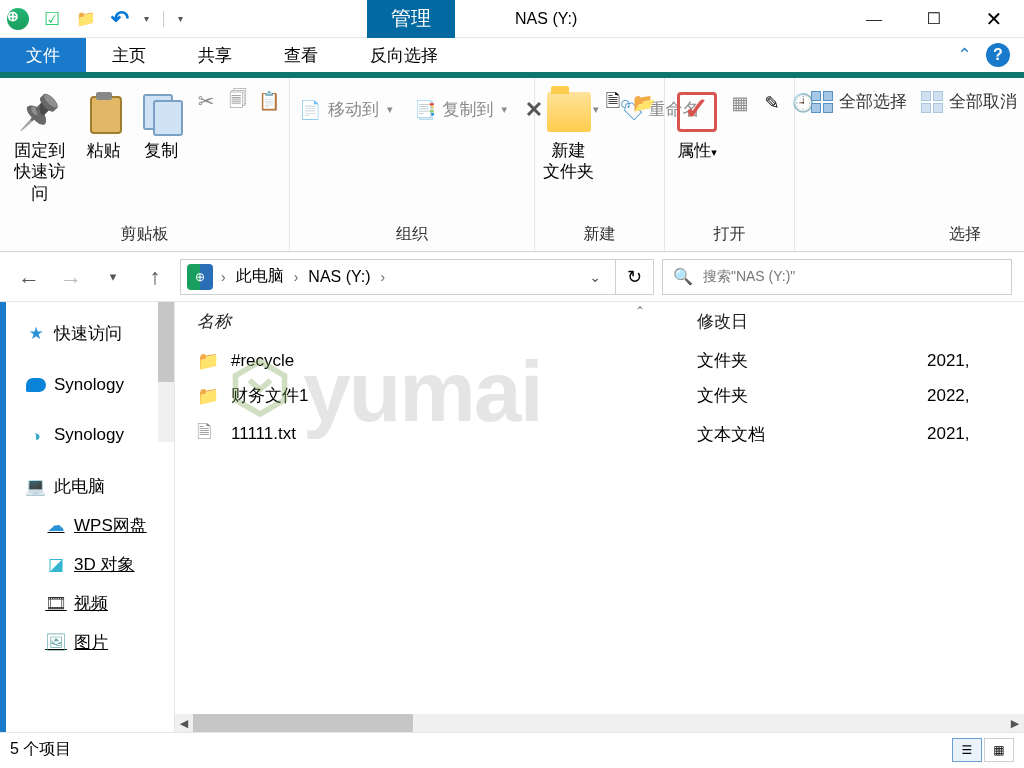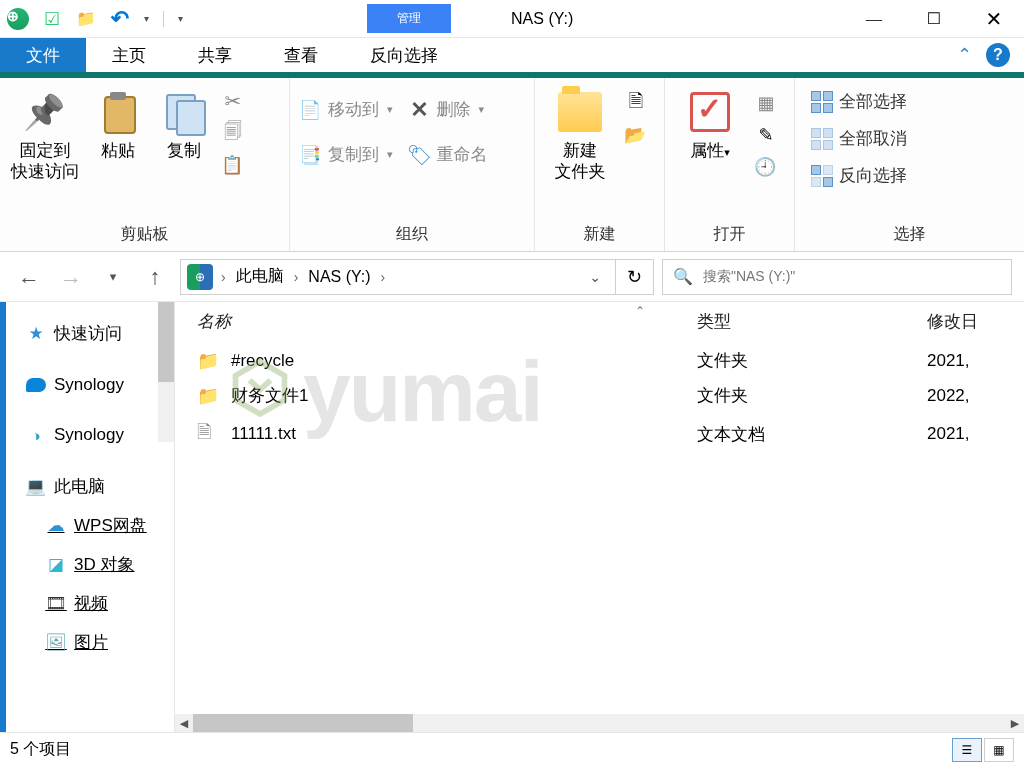--- a/index.html
+++ b/index.html
@@ -10,42 +10,42 @@
 .qat-icon { width: 28px; height: 28px; display: flex; align-items: center; justify-content: center; }
 .qat-green { background: linear-gradient(#22b573,#1a9e5f); border-radius: 50%; width: 22px; height: 22px; color:#fff; font-weight:bold; font-size:14px;}
 .qat-check { color:#2a8; font-size:18px; position:relative; }
 .qat-check::before { content:"☑"; color:#2ecc71;}
 .qat-folder { color:#ffcc4d; font-size:16px;}
 .qat-folder::before { content:"📁";}
 .qat-undo { color:#0078d7; font-size:22px; font-weight:bold;}
 .qat-undo::before { content:"↶";}
 .qat-dd { color:#555; font-size:10px; padding:0 4px;}
 .titlebar .title-section { flex:1; display:flex; align-items:center; }
-.manage-tab { background:#3b82f6; color:#fff; padding:6px 30px; font-size:12px; margin-left:180px;}
+.manage-tab { background:#0369a1; color:#fff; padding:6px 24px; font-size:20px; margin-left:180px;}
 .title-text { margin-left:60px; font-size:16px;}
 .win-controls { display:flex; }
 .win-btn { width:60px; display:flex; align-items:center; justify-content:center; font-size:16px; font-family:"Segoe UI Symbol"; }
 .win-close { font-size:20px;}
 
 .tabbar { height:40px; display:flex; align-items:stretch; border-bottom:6px solid #0f766e; background:#fff;}
 .tab { padding:8px 26px; font-size:17px; display:flex; align-items:center;}
 .tab.active { background:#1979ca; color:#fff;}
 .tab.drive { color:#000;}
 .tabbar-right { margin-left:auto; display:flex; align-items:center; gap:14px; padding-right:14px;}
 .collapse-caret { color:#3a8cc9; font-size:18px;}
 .help-icon { width:24px; height:24px; border-radius:50%; background:#1979ca; color:#fff; display:flex; align-items:center; justify-content:center; font-weight:bold; font-size:16px;}
 
 .ribbon { height:174px; display:flex; border-bottom:1px solid #d4d4d4; background:#fdfdfd;}
 .ribbon-group { display:flex; flex-direction:column; border-right:1px solid #e6e6e6; padding:6px 8px 0;}
 .ribbon-group-label { text-align:center; font-size:16px; color:#333; padding:6px 0;}
 .ribbon-body { flex:1; display:flex; align-items:flex-start; gap:6px;}
 .big-btn { display:flex; flex-direction:column; align-items:center; justify-content:flex-start; width:74px; padding-top:4px;}
 .big-btn .ico { width:48px; height:48px; display:flex; align-items:center; justify-content:center; font-size:36px;}
 .big-btn .lbl { margin-top:4px; font-size:17px; text-align:center; line-height:1.25;}
-.mini-col { display:flex; flex-direction:column; gap:10px; padding-top:6px; padding-left:2px;}
+.mini-col { display:flex; gap:10px; padding-top:6px; padding-left:2px;}
 .mini-btn { display:flex; align-items:center; gap:6px; font-size:17px; color:#333; white-space:nowrap;}
 .mini-btn.disabled { color:#8a8a8a;}
 .mini-ico { width:22px; height:22px; display:inline-flex; align-items:center; justify-content:center; font-size:18px;}
 .sel-grid-ico { display:inline-grid; grid-template-columns:10px 10px; grid-template-rows:10px 10px; gap:2px;}
 .sel-grid-ico span { background:#a7c7e7; border:1px solid #5a93c8;}
 .pin-ico::before { content:"📌"; filter:grayscale(1); font-size:34px;}
 .copy-ico { position:relative; width:40px; height:40px;}
 .copy-ico::before,.copy-ico::after{content:"";position:absolute;width:26px;height:32px;border:2px solid #7aa0c4;background:#cfe3f5;border-radius:3px;}
 .copy-ico::before{left:2px;top:2px;}
 .copy-ico::after{left:12px;top:8px;}
@@ -371,21 +371,20 @@
         <span>图片</span>
       </div>
     <div class="side-scroll"></div>
     <div class="side-thumb"></div>
   </div>
 
   <div class="filepane">
     <div class="sort-caret">⌃</div>
     <div class="col-headers">
       <div class="col-name">名称</div>
-      <div class="col-type">类型</div>
       <div class="col-mod">修改日</div>
     </div>
     <div class="watermark">
       <svg class="wm-logo" viewBox="0 0 100 100">
           <path d="M50 15 L85 35 L85 70 L50 90 L15 70 L15 35 Z" fill="none" stroke="rgba(120,160,80,0.35)" stroke-width="8"></path>
           <path d="M35 42 L50 55 L65 42" fill="none" stroke="rgba(120,160,80,0.35)" stroke-width="8"></path>
         </svg><span>yumai</span>
     </div>
     <div id="file-rows">
         <div class="file-row">

